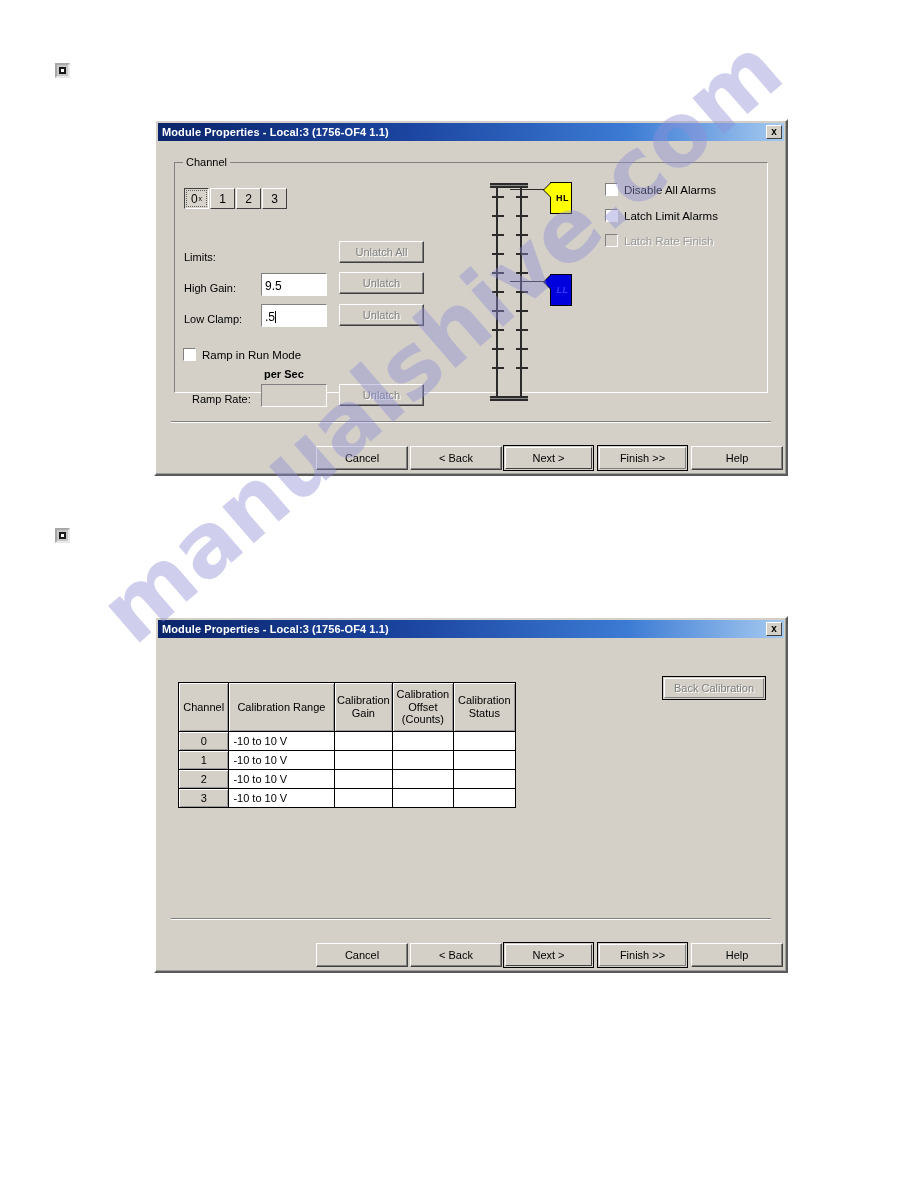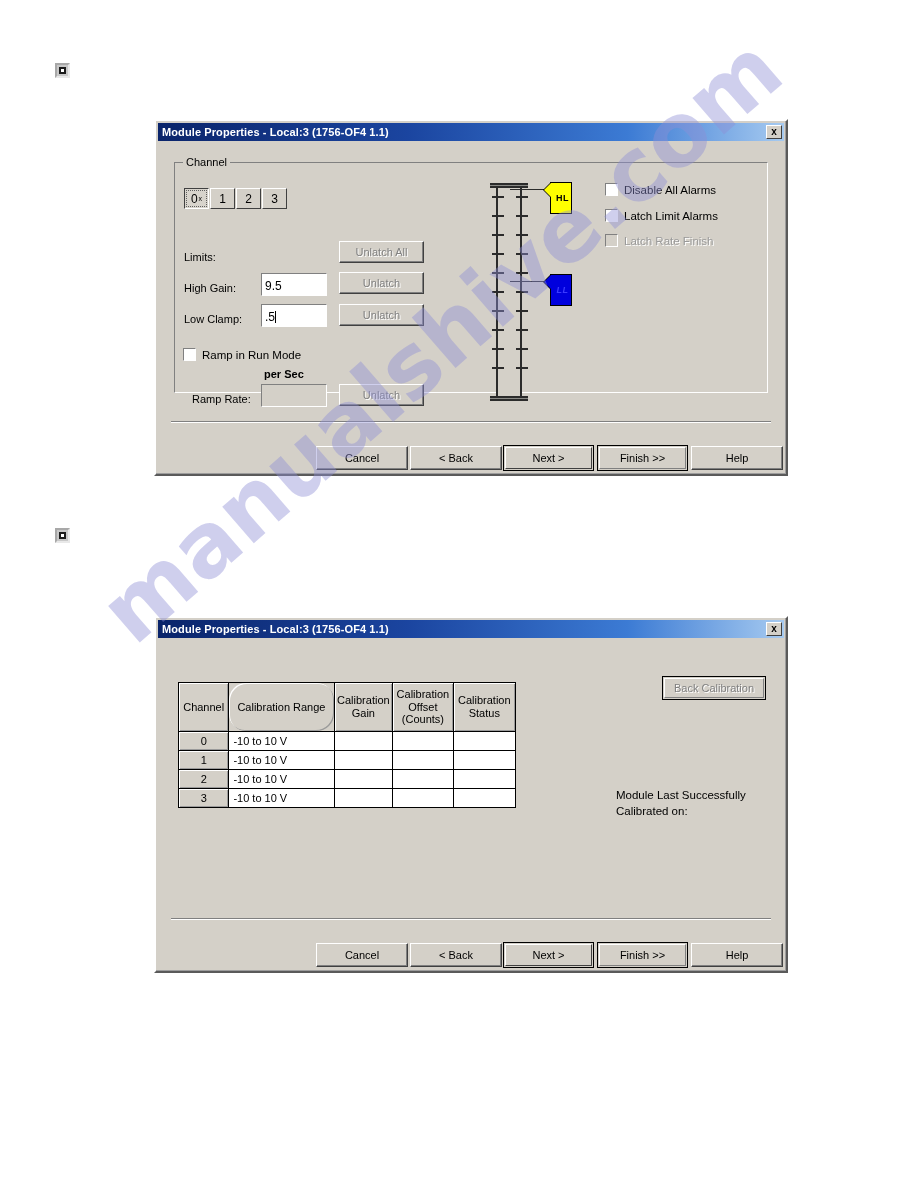--- a/index.html
+++ b/index.html
@@ -596,21 +596,21 @@
     <span class="title-text">Module Properties - Local:3 (1756-OF4 1.1)</span>
     <span class="close-btn">x</span>
   </div>
 
   <div class="dialog-body">
 
     <table class="caltable" style="left:20px; top:44px; width:338px;">
       <thead>
         <tr>
           <th style="width:50px; height:48px;">Channel</th>
-          <th style="width:108px;border-radius:17px;">Calibration Range</th>
+          <th style="width:108px;">Calibration Range</th>
           <th style="width:58px; white-space:pre-line;">Calibration
 Gain</th>
           <th style="width:60px; white-space:pre-line;">Calibration
 Offset
 (Counts)</th>
           <th style="width:62px; white-space:pre-line;">Calibration
 Status</th>
         </tr>
       </thead>
       <tbody>
@@ -643,22 +643,20 @@
           <td class="blank-cell"></td>
         </tr>
       </tbody>
     </table>
 
     <div class="btn default2 disabled" style="left:504px; top:38px; width:104px; height:24px;">
       <span class="btn-face"></span>
       <span>Back Calibration</span>
     </div>
 
-    <div class="static-text" style="left:458px; top:150px; width:180px;">Module Last Successfully
-Calibrated on:</div>
 
     <div class="hsep" style="left:13px; top:280px; width:600px;"></div>
 
     <div class="btn" style="left:158px; top:305px; width:92px; height:24px;">
       <span class="inner-shadow"></span>
       <span>Cancel</span>
     </div>
     <div class="btn" style="left:252px; top:305px; width:92px; height:24px;">
       <span class="inner-shadow"></span>
       <span>&lt; Back</span>

